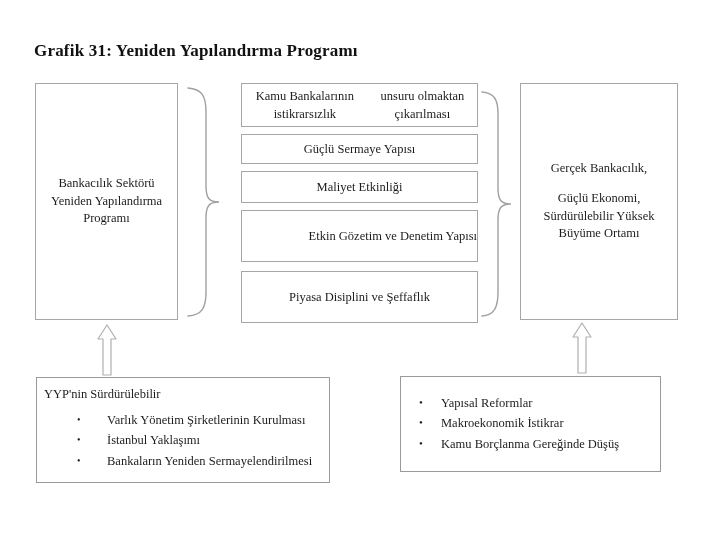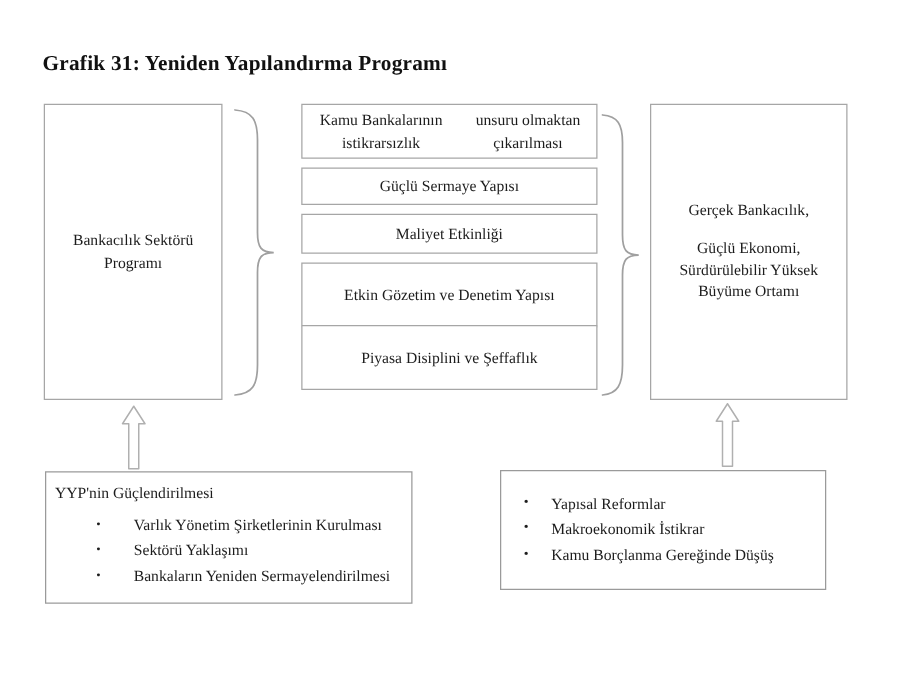--- a/index.html
+++ b/index.html
@@ -68,22 +68,22 @@
     align-items: center;
     justify-content: center;
     text-align: center;
     font-size: 12.5px;
     line-height: 1.45;
     color: #1c1c1c;
   }
   #mid-box-0 { top: 83px;  height: 44px; }
   #mid-box-1 { top: 134px; height: 30px; }
   #mid-box-2 { top: 171px; height: 32px; }
-  #mid-box-3 { top: 210px; height: 52px; }
-  #mid-box-4 { top: 260px; height: 52px; }
+  #mid-box-3 { top: 210px; height: 52px; justify-content: flex-end; }
+  #mid-box-4 { top: 271px; height: 52px; }
 
   
   #right-box {
     left: 520px;
     top: 83px;
     width: 158px;
     height: 237px;
   }
   #right-box .gap { height: 12px; }
 
@@ -184,20 +184,21 @@
 </style>
 </head>
 <body>
 
 <div id="slide">
 
   <div id="slide-title">Grafik 31: Yeniden Yapılandırma Programı</div>
 
   <div class="box" id="left-box">
     <span class="line">Bankacılık Sektörü</span>
+    <span class="line">Yeniden Yapılandırma</span>
     <span class="line">Programı</span>
   </div>
 
   <div class="brace" id="brace-left">
     <svg width="52" height="232" viewBox="0 0 52 232" fill="none" xmlns="http://www.w3.org/2000/svg">
       <path d="M2 2 C 16 3, 20 10, 20 26 L 20 100 C 20 112, 23 116, 33 116 C 23 116, 20 120, 20 132 L 20 206 C 20 222, 16 229, 2 230" stroke="#a0a0a0" stroke-width="1.4" fill="none" stroke-linecap="round"></path>
     </svg>
   </div>
 
   <div class="mid-box" id="mid-box-0">
@@ -236,29 +237,29 @@
       <path d="M11 1 L 20 15 L 15 15 L 15 51 L 7 51 L 7 15 L 2 15 Z" fill="#ffffff" stroke="#b0b0b0" stroke-width="1.2" stroke-linejoin="round"></path>
     </svg>
   </div>
   <div class="up-arrow" id="arrow-right">
     <svg width="22" height="52" viewBox="0 0 22 52" xmlns="http://www.w3.org/2000/svg">
       <path d="M11 1 L 20 15 L 15 15 L 15 51 L 7 51 L 7 15 L 2 15 Z" fill="#ffffff" stroke="#b0b0b0" stroke-width="1.2" stroke-linejoin="round"></path>
     </svg>
   </div>
 
   <div id="bottom-left-box">
-    <div id="bottom-left-heading">YYP'nin Güçlendirilmesi</div>
+    <div id="bottom-left-heading">YYP'nin Sürdürülebilir</div>
     <ul class="bullets">
       <li>
         <span class="dot">•</span>
         <span>Varlık Yönetim Şirketlerinin Kurulması</span>
       </li>
       <li>
         <span class="dot">•</span>
-        <span>Sektörü Yaklaşımı</span>
+        <span>İstanbul Yaklaşımı</span>
       </li>
       <li>
         <span class="dot">•</span>
         <span>Bankaların Yeniden Sermayelendirilmesi</span>
       </li>
     </ul>
   </div>
 
   <div id="bottom-right-box">
     <ul class="bullets">

